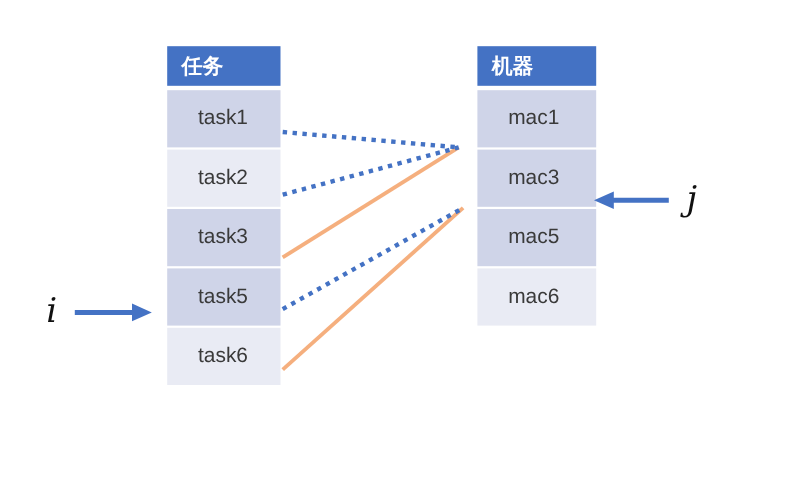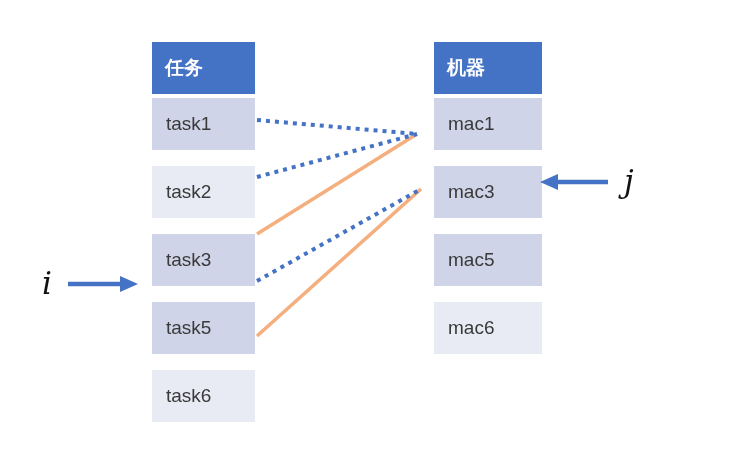--- a/index.html
+++ b/index.html
@@ -7,36 +7,36 @@
     position:relative;
     width:737px;height:453px;
     background:#ffffff;
     overflow:hidden;
     font-family:"Liberation Sans", sans-serif;
   }
   .tbl{position:absolute;top:42px;}
   #task-table{left:152px;width:103px;}
   #machine-table{left:434px;width:108px;}
   .tbl-header{
-    height:52px;
+    height:36px;
     margin-bottom:4px;
     background:#4472C4;
     color:#ffffff;
     font-weight:bold;
     font-size:19px;
     display:flex;align-items:center;
     padding-left:13px;box-sizing:border-box;
   }
   .tbl-row{
     height:52px;
-    margin-bottom:16px;
+    margin-bottom:2px;
     font-size:19px;
     color:#3a3a3a;
     display:flex;align-items:center;
-    padding-left:14px;box-sizing:border-box;
+    padding-left:28px;box-sizing:border-box;
   }
   .band-dark{background:#CFD4E8;}
   .band-light{background:#E9EBF4;text-align:center;}
   #edges-svg, #arrows-svg{
     position:absolute;left:0;top:0;
     pointer-events:none;
   }
   .index-label{
     position:absolute;
     font-family:"DejaVu Serif", serif;

